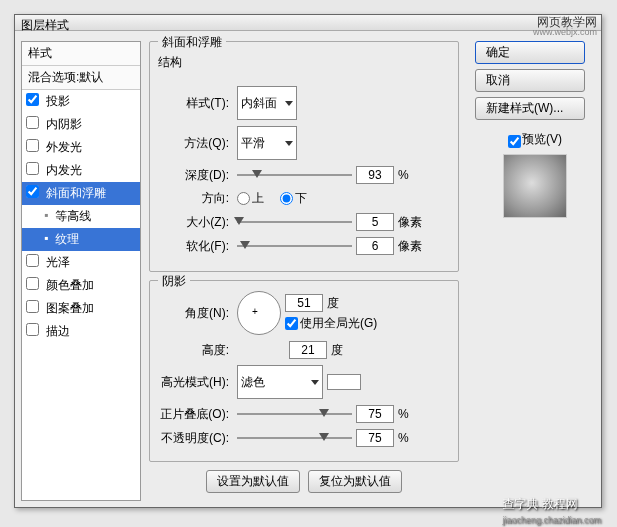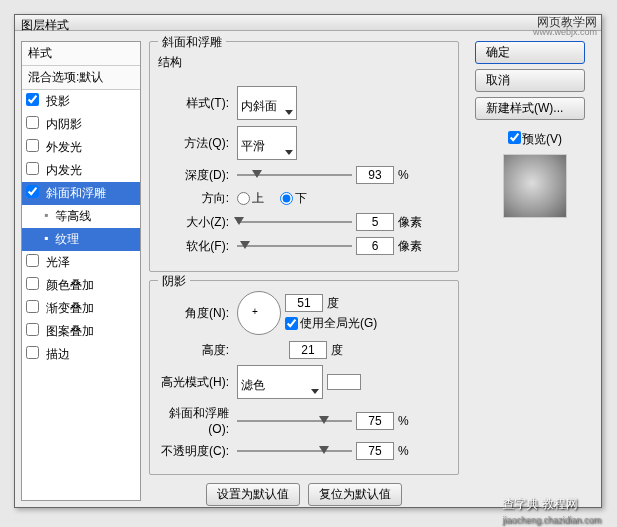--- a/index.html
+++ b/index.html
@@ -14,39 +14,39 @@
 .styles-sub{padding:3px 6px;border-bottom:1px solid #ccc;background:#fafafa}
 .style-item{padding:3px 4px;display:flex;align-items:flex-start;gap:7px;cursor:pointer}
 .style-item.sel{background:#3874d6;color:#fff}
 .style-item.sub{padding-left:22px}
 .style-item input[type=checkbox]{margin:0}
 .main-area{position:absolute;left:128px;top:0;width:310px;bottom:0}
 .gbox{border:1px solid #aaa;border-radius:2px;margin-bottom:8px;padding:10px 8px 8px;position:relative}
 .gbox .legend{position:absolute;top:-8px;left:8px;background:#ececec;padding:0 4px}
 .row{display:flex;align-items:center;margin-bottom:6px;gap:4px}
 .row .lbl{width:75px;text-align:right;padding-right:4px}
-.select{display:inline-flex;align-items:flex-end;background:#fff;border:1px solid #888;height:34px;padding:4px 3px;min-width:60px;justify-content:space-between}
+.select{display:inline-flex;align-items:center;background:#fff;border:1px solid #888;height:34px;padding:12px 3px;min-width:60px;justify-content:space-between}
 .slider{flex:1;max-width:115px;height:14px;position:relative}
 .slider .track{position:absolute;left:0;right:0;top:6px;height:2px;background:#999}
 .slider .thumb{position:absolute;top:2px;width:0;height:0;border-left:5px solid transparent;border-right:5px solid transparent;border-top:8px solid #555}
 .numbox{width:38px;height:18px;border:1px solid #888;background:#fff;text-align:center;line-height:16px}
 .unit{width:24px}
 .radio{display:inline-flex;align-items:center;gap:2px}
 .angle-circle{width:44px;height:44px;border:1px solid #888;border-radius:50%;background:#fff;position:relative}
 .angle-circle .cross{position:absolute;left:14px;top:14px;font-size:10px}
 .curve{width:26px;height:26px;border:1px solid #888;background:linear-gradient(135deg,#fff 48%,#555 52%);display:inline-block}
 .swatch{width:34px;height:16px;border:1px solid #888;display:inline-block}
 .swatch.white{background:#fff}
 .swatch.black{background:#000}
 .btns-bottom{display:flex;gap:8px;justify-content:center;margin-top:2px}
 .btn{background:linear-gradient(#fafafa,#ddd);border:1px solid #888;border-radius:3px;padding:2px 10px;cursor:pointer}
 .side{position:absolute;right:0;top:0;width:120px}
 .side .btn{width:110px;margin-bottom:5px;text-align:left}
 .side .btn.primary{border:1.5px solid #1758c9;color:#000}
-.preview-chk{display:flex;align-items:flex-start;justify-content:center;gap:1px;margin:6px 0}
+.preview-chk{display:flex;align-items:flex-end;justify-content:center;gap:1px;margin:6px 0}
 .preview-img{width:64px;height:64px;margin:6px auto;background:radial-gradient(circle at 45% 45%,#ddd,#999 60%,#666);border:1px solid #ccc}
 .wm-bottom{position:absolute;right:16px;bottom:2px;color:#fff;font-size:11px;text-shadow:1px 1px 2px #000}
 .wm-bottom .sub{color:#999;font-size:9px}
 .tri{display:inline-block;width:0;height:0;border-left:4px solid transparent;border-right:4px solid transparent;border-top:5px solid #333;vertical-align:middle;margin-left:3px}
 </style>
 </head>
 <body>
 
 <div class="window">
   <div class="titlebar">
@@ -89,24 +89,20 @@
             <span style="color: rgb(255, 255, 255);">▪</span>
             <span>纹理</span>
           </div>
           <div class="style-item">
             <input type="checkbox" style="">
             <span>光泽</span>
           </div>
           <div class="style-item">
             <input type="checkbox" style="">
             <span>颜色叠加</span>
-          </div>
-          <div class="style-item">
-            <input type="checkbox" style="">
-            <span>渐变叠加</span>
           </div>
           <div class="style-item">
             <input type="checkbox" style="">
             <span>图案叠加</span>
           </div>
           <div class="style-item">
             <input type="checkbox" style="">
             <span>描边</span>
           </div>
         </div>
@@ -199,21 +195,21 @@
         </div>
         <div class="row">
           <span class="lbl">高光模式(H):</span>
           <span class="select" style="min-width:86px">
               <span>滤色</span>
               <span class="tri"></span>
             </span>
           <span class="swatch white"></span>
         </div>
         <div class="row">
-          <span class="lbl">斜面和浮雕(O):</span>
+          <span class="lbl">正片叠底(O):</span>
           <span class="slider">
               <span class="track"></span>
               <span class="thumb" style="left:82px"></span>
             </span>
           <span class="numbox">75</span>
           <span class="unit">%</span>
         </div>
         <div class="row">
           <span class="lbl">不透明度(C):</span>
           <span class="slider">

